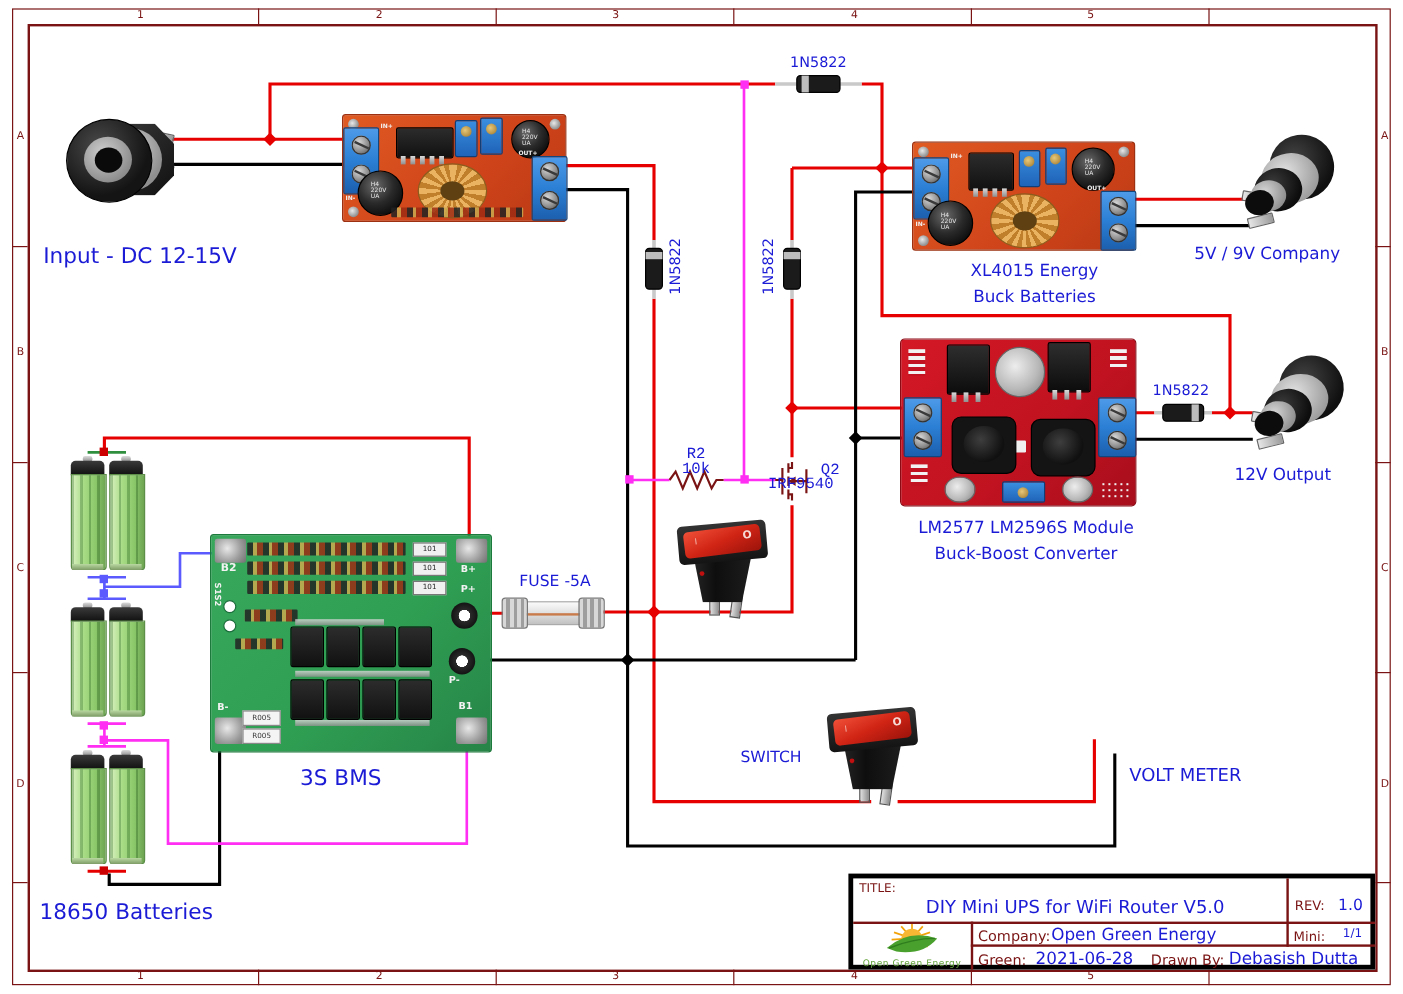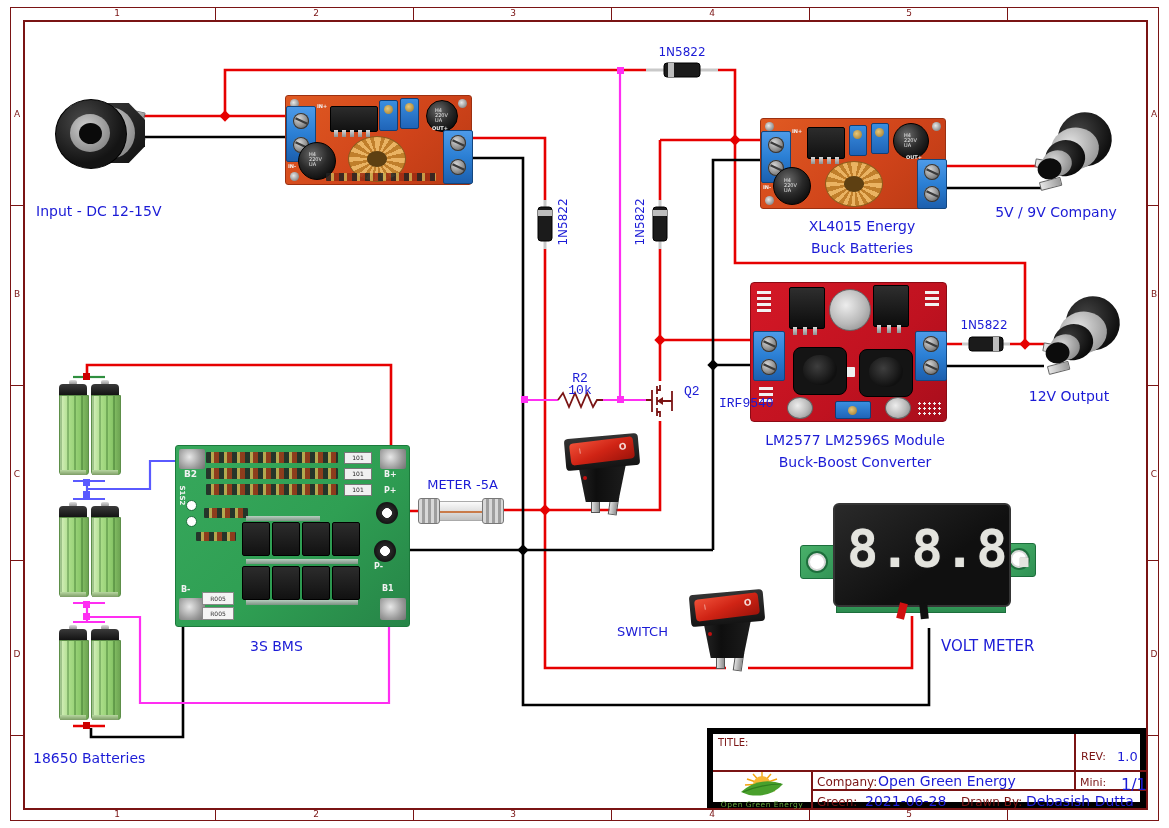--- a/index.html
+++ b/index.html
@@ -8,21 +8,21 @@
   .c{position:absolute;}
   
   .outer-border{left:10px;top:7px;width:1147px;height:812px;border:1px solid #7a1414;}
   .inner-frame{left:23px;top:20px;width:1121px;height:786px;border:2px solid #7a1414;}
   .ruler-num{width:40px;text-align:center;font-size:9px;color:#7a1414;}
   .ruler-letter{width:12px;text-align:center;font-size:9px;color:#7a1414;}
   .tick-v{width:1px;height:13px;background:#7a1414;}
   .tick-h{width:13px;height:1px;background:#7a1414;}
   
   .lbl{color:#1b1bd6;white-space:nowrap;}
-  .lbl-lg{font-size:14px;}
+  .lbl-lg{font-size:18px;}
   .lbl-md{font-size:14px;}
   .lbl-sm{font-size:13px;}
   .lbl-xs{font-size:12px;}
   .lbl-xxs{font-size:13px;font-family:Liberation Mono, monospace;}
   .tc{text-align:center;}
   .rot270{transform:rotate(-90deg);}
   
   svg.wires{left:0;top:0;z-index:1;}
   .comp{z-index:2;}
   .toplbl{z-index:3;}
@@ -379,21 +379,21 @@
   <div class="c lbl lbl-md tc toplbl" style="left:989px;top:388px;width:160px">12V Output</div>
   <div class="c lbl lbl-xs tc toplbl" style="left:952px;top:318px;width:64px">1N5822</div>
 
   <div class="c lbl lbl-xs tc toplbl" style="left:650px;top:45px;width:64px">1N5822</div>
   <div class="c lbl lbl-xs tc toplbl rot270" style="left:528px;top:215px;width:70px">1N5822</div>
   <div class="c lbl lbl-xs tc toplbl rot270" style="left:605px;top:215px;width:70px">1N5822</div>
 
   <div class="c lbl lbl-xxs tc toplbl" style="left:560px;top:371px;width:40px">R2</div>
   <div class="c lbl lbl-xxs tc toplbl" style="left:560px;top:383px;width:40px">10k</div>
   <div class="c lbl lbl-xxs toplbl" style="left:684px;top:384px">Q2</div>
-  <div class="c lbl lbl-xxs toplbl" style="left:719px;top:396px">IRF9540</div>
+  <div class="c lbl lbl-xxs toplbl" style="left:640px;top:396px">IRF9540</div>
 
   <div class="c comp cell" style="left:59px;top:380px">
       <div class="nip"></div>
       <div class="cap"></div>
       <div class="body"></div>
       <div class="foot"></div>
     </div>
   <div class="c comp cell" style="left:91px;top:380px">
       <div class="nip"></div>
       <div class="cap"></div>
@@ -464,21 +464,21 @@
     <div class="c" style="left:26px;top:146px;width:30px;height:11px;background:#f4f4f4;border:1px solid #888;color:#333;font-size:6px;line-height:11px;text-align:center">R005</div>
     <div class="c" style="left:26px;top:161px;width:30px;height:11px;background:#f4f4f4;border:1px solid #888;color:#333;font-size:6px;line-height:11px;text-align:center">R005</div>
   </div>
   <div class="c lbl lbl-lg toplbl" style="left:250px;top:638px">3S BMS</div>
 
   <div class="c comp" style="left:418px;top:496px;width:84px;height:28px">
     <div class="c fuseglass" style="left:16px;top:5px;width:52px;height:18px"></div>
     <div class="c fusecap" style="left:0px;top:2px;width:20px;height:24px"></div>
     <div class="c fusecap" style="left:64px;top:2px;width:20px;height:24px"></div>
   </div>
-  <div class="c lbl lbl-sm tc toplbl" style="left:415px;top:477px;width:95px">METER -5A</div>
+  <div class="c lbl lbl-sm tc toplbl" style="left:415px;top:477px;width:95px">FUSE -5A</div>
 
   <div class="c comp rocker" style="left:565px;top:432px">
     <div class="pin" style="left:26px;top:62px"></div>
     <div class="pin" style="left:44px;top:64px;transform:rotate(8deg)"></div>
     <div class="base"></div>
     <div class="bezel"></div>
     <div class="paddle">
       <span class="mark-i">I</span>
       <span class="mark-o">O</span>
     </div>
@@ -491,46 +491,35 @@
     <div class="base"></div>
     <div class="bezel"></div>
     <div class="paddle">
       <span class="mark-i">I</span>
       <span class="mark-o">O</span>
     </div>
     <div class="dot"></div>
   </div>
   <div class="c lbl lbl-sm toplbl" style="left:617px;top:624px">SWITCH</div>
 
-  <div class="c comp" style="left:798px;top:503px;width:240px;height:115px">
-    <div class="c vm-tab" style="left:2px;top:42px;width:40px;height:32px"></div>
-    <div class="c vm-hole" style="left:10px;top:50px;width:14px;height:14px"></div>
-    <div class="c vm-tab" style="left:200px;top:40px;width:36px;height:32px"></div>
-    <div class="c vm-hole" style="left:212px;top:47px;width:14px;height:14px"></div>
-    <div class="c vm-strip" style="left:38px;top:96px;width:168px;height:12px"></div>
-    <div class="c vm-body" style="left:35px;top:0px;width:174px;height:100px">
-      <div class="c vm-digits" style="left:12px;top:14px">8.8.8.</div>
-    </div>
-    <div class="c" style="left:100px;top:100px;width:8px;height:16px;background:#d01010;transform:rotate(14deg)"></div>
-    <div class="c" style="left:122px;top:100px;width:8px;height:16px;background:#101010;transform:rotate(-6deg)"></div>
-  </div>
   <div class="c lbl lbl-md toplbl" style="left:941px;top:637px;font-size:15px">VOLT METER</div>
 
-  <div class="c toplbl" style="left:707px;top:728px;width:439px;height:80px;border:6px solid #000000;box-sizing:border-box;background:#fff">
+  <div class="c toplbl" style="left:707px;top:728px;width:439px;height:80px;border:4px solid #000000;box-sizing:border-box;background:#fff">
     <div class="c tb-line" style="left:0;top:36px;width:435px;height:2px"></div>
     <div class="c tb-line" style="left:361px;top:0;width:2px;height:57px"></div>
     <div class="c tb-line" style="left:98px;top:36px;width:2px;height:40px"></div>
     <div class="c tb-line" style="left:98px;top:55px;width:337px;height:2px"></div>
     <div class="c tb-label" style="left:5px;top:3px;font-size:10px">TITLE:</div>
+    <div class="c tb-val tc" style="left:20px;top:15px;width:330px;font-size:15px">DIY Mini UPS for WiFi Router V5.0</div>
     <div class="c tb-label" style="left:368px;top:16px;font-size:11px">REV:</div>
     <div class="c tb-val" style="left:404px;top:15px;font-size:13px">1.0</div>
     <div class="c tb-label" style="left:104px;top:41px;font-size:12px">Company:</div>
     <div class="c tb-val" style="left:165px;top:39px;font-size:14px">Open Green Energy</div>
     <div class="c tb-label" style="left:367px;top:42px;font-size:11px">Mini:</div>
-    <div class="c tb-val" style="left:408px;top:41px;font-size:16px">1/1</div>
+    <div class="c tb-val" style="left:408px;top:41px;font-size:10px">1/1</div>
     <div class="c tb-label" style="left:104px;top:61px;font-size:12px">Green:</div>
     <div class="c tb-val" style="left:152px;top:59px;font-size:14px">2021-06-28</div>
     <div class="c tb-label" style="left:248px;top:61px;font-size:12px">Drawn By:</div>
     <div class="c tb-val" style="left:313px;top:59px;font-size:14px">Debasish Dutta</div>
 
     <div class="c" style="left:0;top:38px;width:98px;height:38px">
       <svg width="98" height="28" viewBox="0 0 98 28">
         <g stroke="#f2a30a" stroke-width="1.4">
           <line x1="49" y1="12" x2="49" y2="0"></line>
             <line x1="49" y1="12" x2="58" y2="2"></line>

